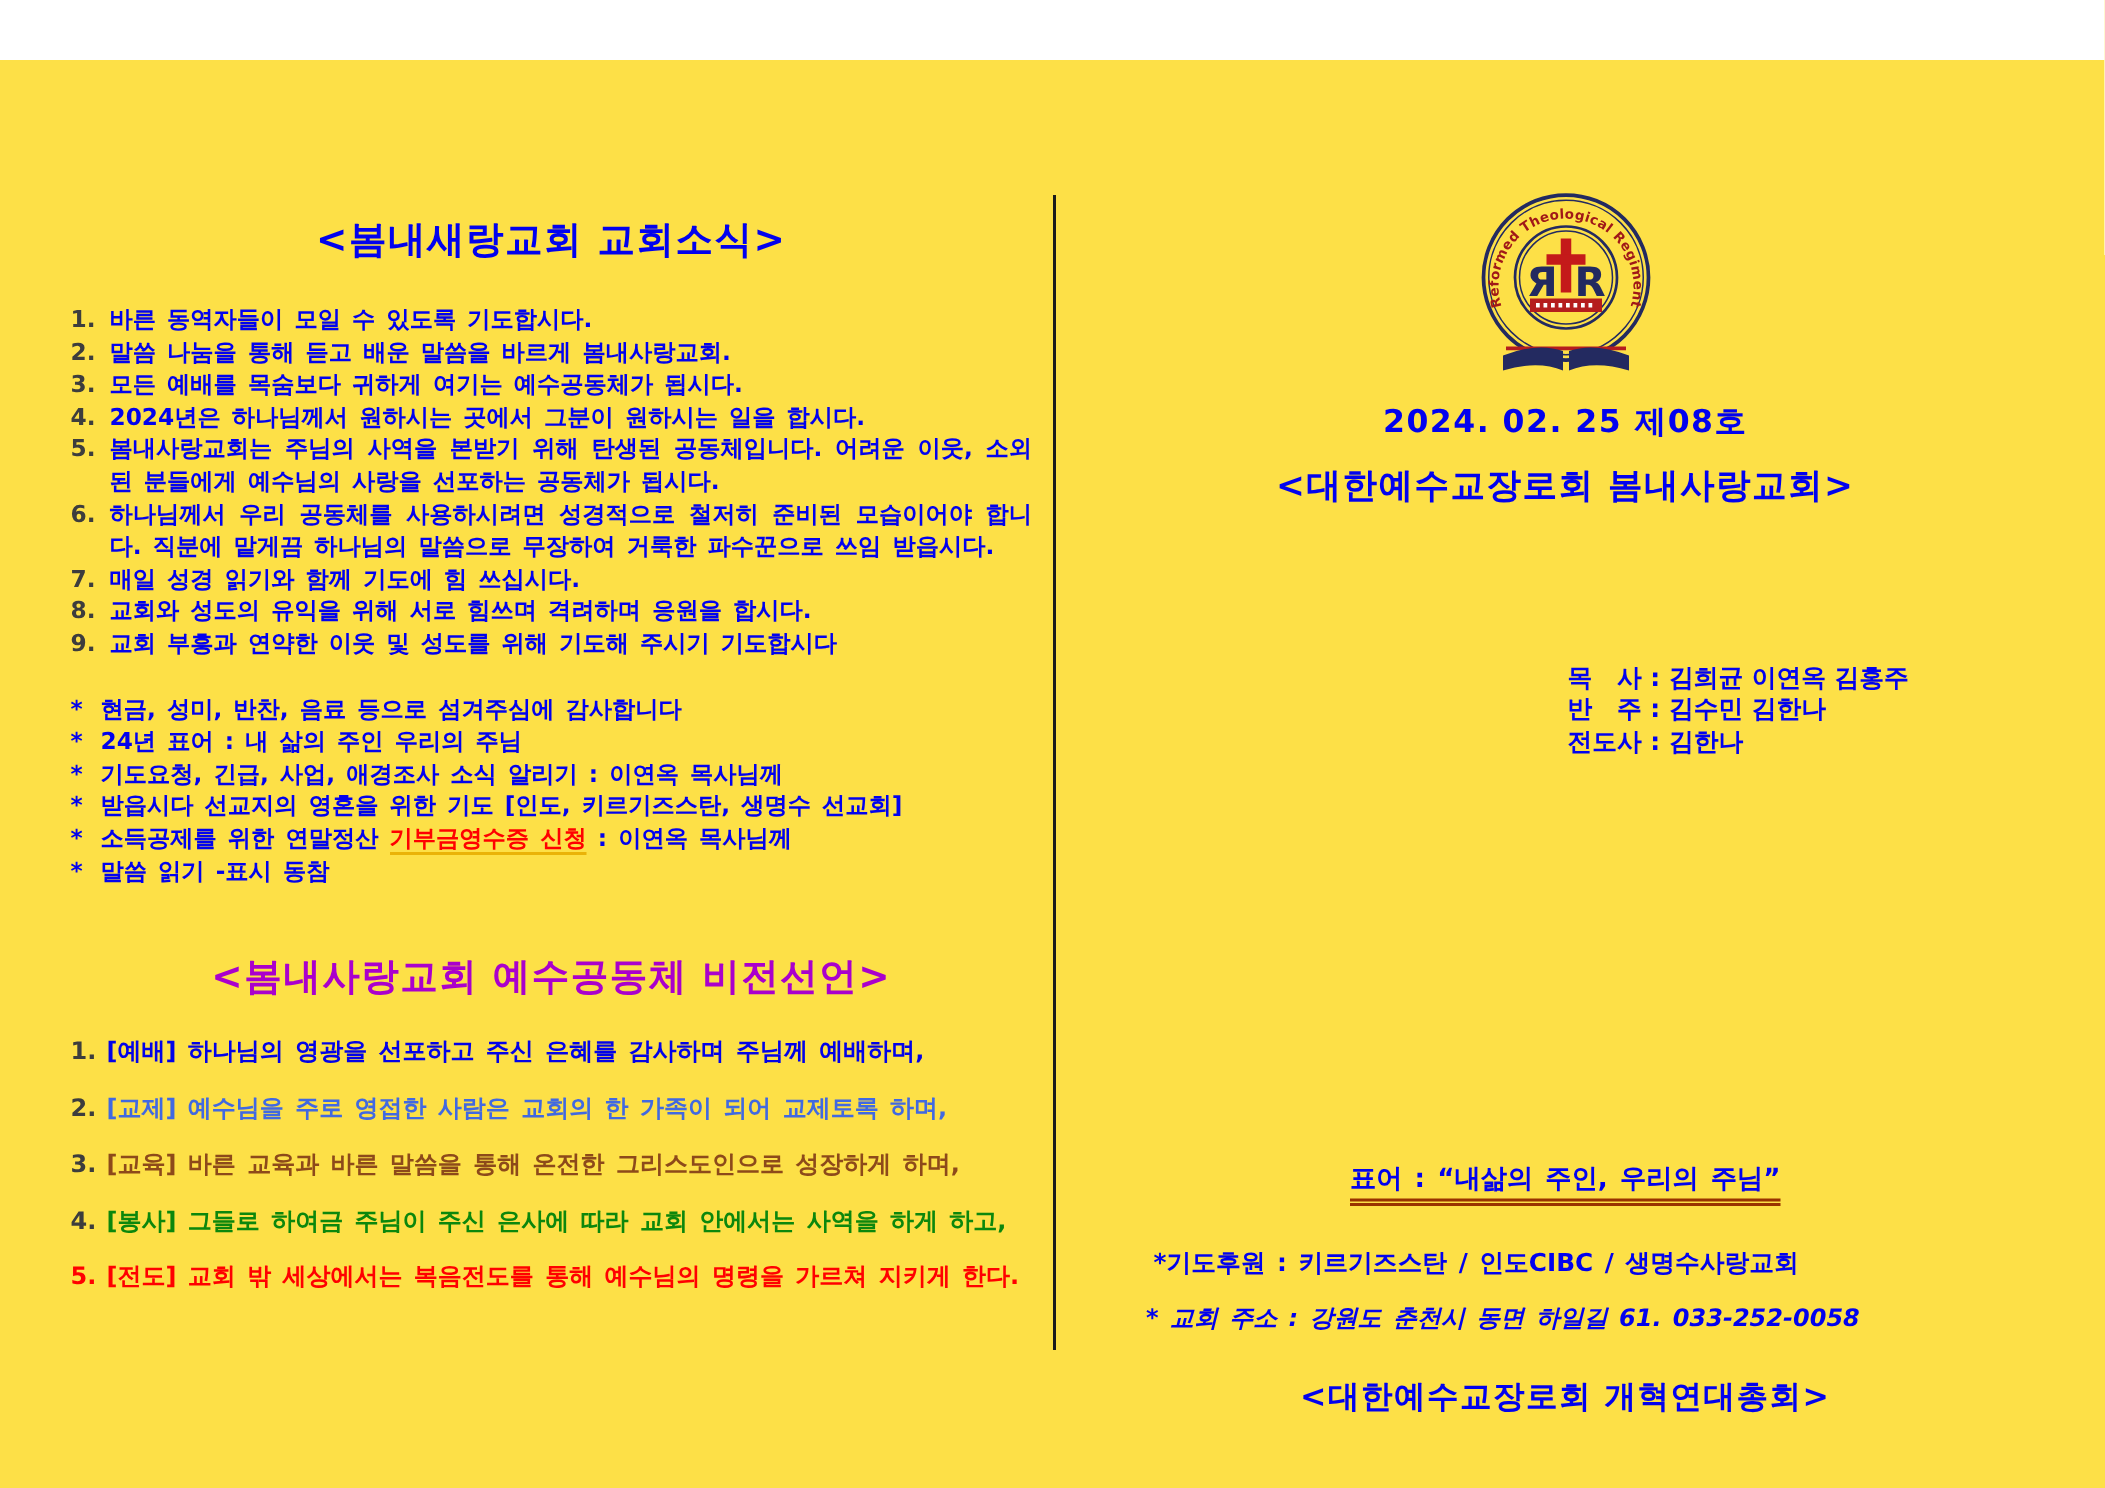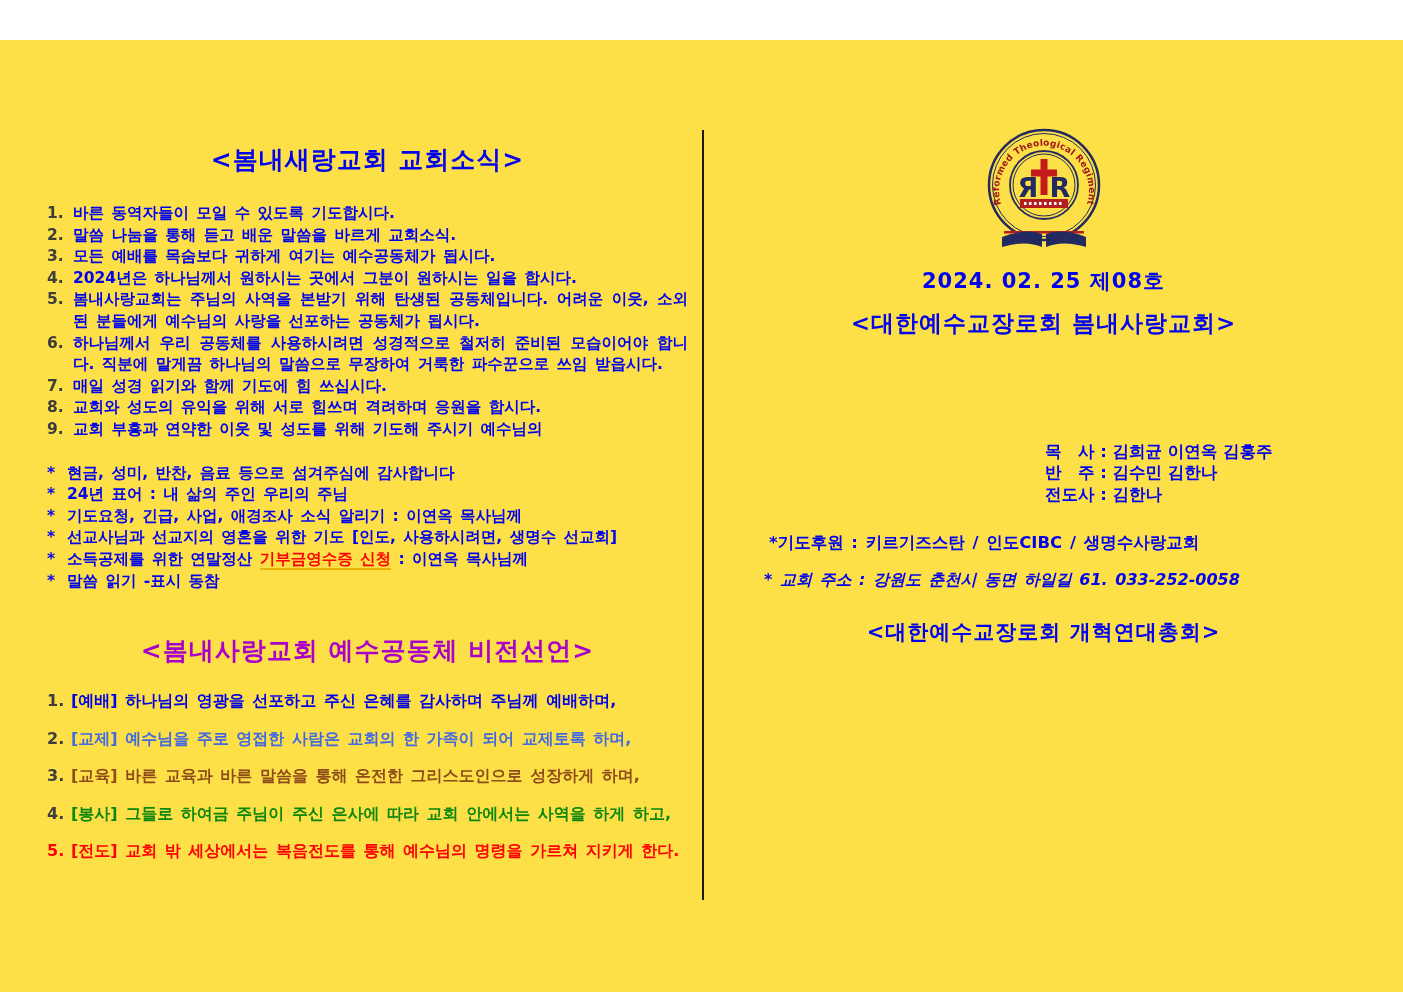--- a/index.html
+++ b/index.html
@@ -45,21 +45,21 @@
     <div class="left-title">&lt;봄내새랑교회 교회소식&gt;</div>
 
     <div class="news-list">
 
     <div class="news-item">
           <span class="n-num">1.</span>
           <span class="n-text">바른 동역자들이 모일 수 있도록 기도합시다.</span>
         </div>
         <div class="news-item">
           <span class="n-num">2.</span>
-          <span class="n-text">말씀 나눔을 통해 듣고 배운 말씀을 바르게 교회소식.</span>
+          <span class="n-text">말씀 나눔을 통해 듣고 배운 말씀을 바르게 봄내사랑교회.</span>
         </div>
         <div class="news-item">
           <span class="n-num">3.</span>
           <span class="n-text">모든 예배를 목숨보다 귀하게 여기는 예수공동체가 됩시다.</span>
         </div>
         <div class="news-item">
           <span class="n-num">4.</span>
           <span class="n-text">2024년은 하나님께서 원하시는 곳에서 그분이 원하시는 일을 합시다.</span>
         </div>
         <div class="news-item">
@@ -73,41 +73,41 @@
         <div class="news-item">
           <span class="n-num">7.</span>
           <span class="n-text">매일 성경 읽기와 함께 기도에 힘 쓰십시다.</span>
         </div>
         <div class="news-item">
           <span class="n-num">8.</span>
           <span class="n-text">교회와 성도의 유익을 위해 서로 힘쓰며 격려하며 응원을 합시다.</span>
         </div>
         <div class="news-item">
           <span class="n-num">9.</span>
-          <span class="n-text">교회 부흥과 연약한 이웃 및 성도를 위해 기도해 주시기 예수님의</span>
+          <span class="n-text">교회 부흥과 연약한 이웃 및 성도를 위해 기도해 주시기 기도합시다</span>
         </div>
       </div>
 
     <div class="notes-list">
 
     <div class="note-item">
           <span class="note-star">*</span>
           <span class="note-text"><span>현금, 성미, 반찬, 음료 등으로 섬겨주심에 감사합니다</span><span class="red-underline"></span><span></span></span>
         </div>
         <div class="note-item">
           <span class="note-star">*</span>
           <span class="note-text"><span>24년 표어 : 내 삶의 주인 우리의 주님</span><span class="red-underline"></span><span></span></span>
         </div>
         <div class="note-item">
           <span class="note-star">*</span>
           <span class="note-text"><span>기도요청, 긴급, 사업, 애경조사 소식 알리기 : 이연옥 목사님께</span><span class="red-underline"></span><span></span></span>
         </div>
         <div class="note-item">
           <span class="note-star">*</span>
-          <span class="note-text"><span>선교사님과 선교지의 영혼을 위한 기도 [인도, 사용하시려면, 생명수 선교회]</span><span class="red-underline"></span><span></span></span>
+          <span class="note-text"><span>받읍시다 선교지의 영혼을 위한 기도 [인도, 키르기즈스탄, 생명수 선교회]</span><span class="red-underline"></span><span></span></span>
         </div>
         <div class="note-item">
           <span class="note-star">*</span>
           <span class="note-text"><span>소득공제를 위한 연말정산 </span><span class="red-underline">기부금영수증 신청</span><span> : 이연옥 목사님께</span></span>
         </div>
         <div class="note-item">
           <span class="note-star">*</span>
           <span class="note-text"><span>말씀 읽기 -표시 동참</span><span class="red-underline"></span><span></span></span>
         </div>
       </div>
@@ -163,19 +163,22 @@
       <path d="M 103 109 Q 80 100 63 106 L 63 119 Q 80 112 103 119 Z" fill="#232a60"></path>
     </svg>
 
     <div class="issue-line">2024. 02. 25 제08호</div>
     <div class="church-title">&lt;대한예수교장로회 봄내사랑교회&gt;</div>
 
     <div class="staff-block">
       
     <div class="staff-row"><span>목　사</span><span> : </span><span>김희균 이연옥 김홍주</span></div><div class="staff-row"><span>반　주</span><span> : </span><span>김수민 김한나</span></div><div class="staff-row"><span>전도사</span><span> : </span><span>김한나</span></div></div>
 
+    <div class="motto-wrap">
+      <span class="motto">표어 : “내삶의 주인, 우리의 주님”</span>
+    </div>
 
     <div class="prayer-line">*기도후원 : 키르기즈스탄 / 인도CIBC / 생명수사랑교회</div>
     <div class="address-line">* 교회 주소 : 강원도 춘천시 동면 하일길 61. 033-252-0058</div>
     <div class="assembly-line">&lt;대한예수교장로회 개혁연대총회&gt;</div>
   </div>
 
 </div>
 
 </body></html>

